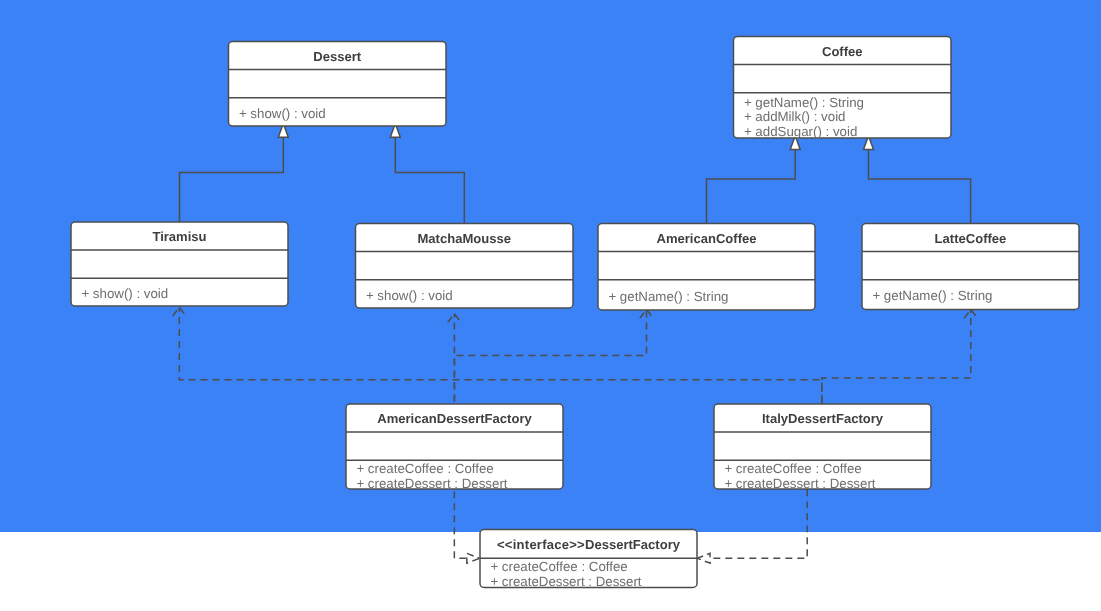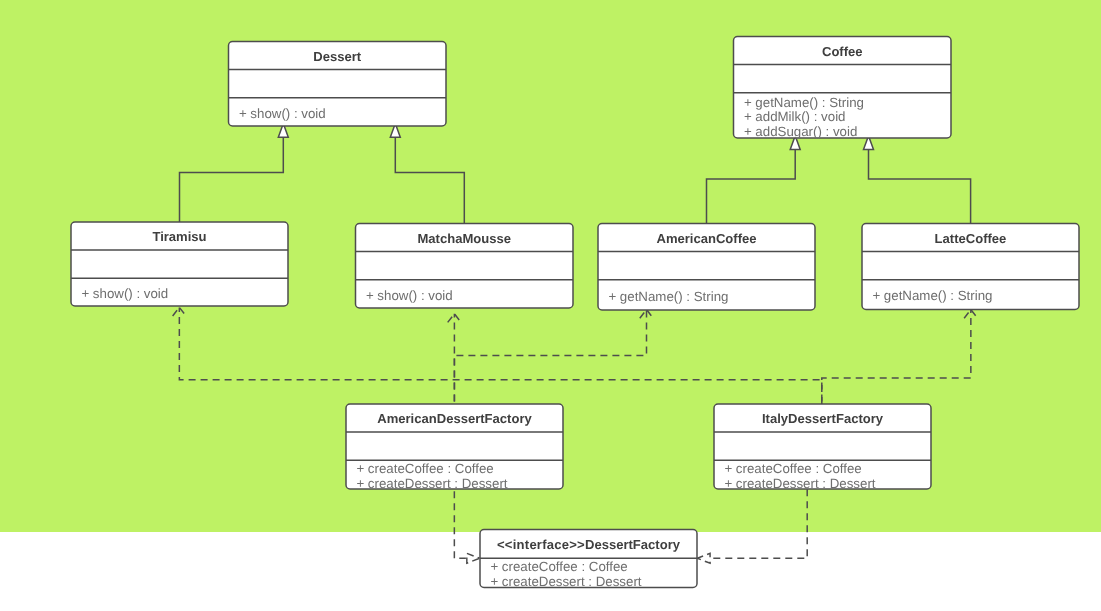--- a/index.html
+++ b/index.html
@@ -1,20 +1,20 @@
 <!DOCTYPE html>
 <html><head>
 <meta charset="utf-8">
 <title>UML Class Diagram</title>
 <style>
   html,body{margin:0;padding:0;background:#ffffff;}
   body{width:1101px;height:611px;overflow:hidden;
        font-family:"Liberation Sans",sans-serif;
        -webkit-font-smoothing:antialiased;}
-  #canvas{position:relative;width:1101px;height:532px;background:#bef264;opacity:0.999;}
+  #canvas{position:relative;width:1101px;height:532px;background:#3b82f6;opacity:0.999;}
   svg{display:block;shape-rendering:geometricPrecision;text-rendering:geometricPrecision;}
   svg text{-webkit-font-smoothing:antialiased;}
   #svgroot{will-change:transform;}
   #canvas{position:relative;}
   .cls-title{font-family:"Liberation Sans",sans-serif;font-size:13.05px;font-weight:bold;
              fill:#3f3f3f;letter-spacing:0px;}
   .cls-member{font-family:"Liberation Sans",sans-serif;font-size:13.3px;fill:#6e6e6e;}
   .cls-stereotype{letter-spacing:0.24px;}
 </style>
 </head>

